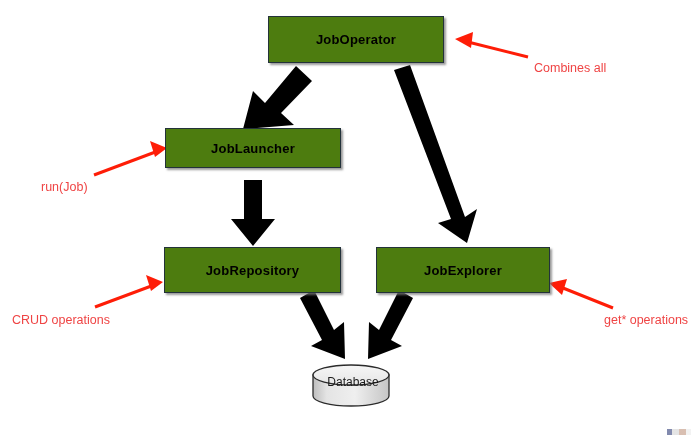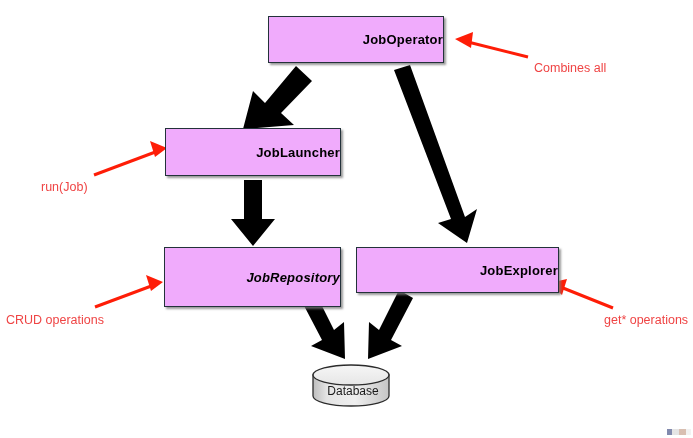--- a/index.html
+++ b/index.html
@@ -19,26 +19,26 @@
   }
   #svg-layer {
     position: absolute;
     left: 0;
     top: 0;
     width: 693px;
     height: 438px;
   }
   .node-box {
     position: absolute;
-    background: #f0abfc;
+    background: #4d7c0f;
     border: 1px solid #23323a;
     box-shadow: 2px 2px 2px rgba(120,120,120,0.75);
     display: flex;
     align-items: center;
-    justify-content: flex-end;
+    justify-content: center;
     box-sizing: border-box;
   }
   .node-label {
     color: #000000;
     font-weight: bold;
     font-size: 13px;
     letter-spacing: 0.2px;
     font-family: "Liberation Sans", sans-serif;
     white-space: nowrap;
   }
@@ -129,37 +129,37 @@
     <g>
       <path d="M313,375 L313,396 A38,10 0 0 0 389,396 L389,375 Z" fill="url(#dbBodyGrad)" stroke="#2b2b2b" stroke-width="1.3"></path>
       <ellipse cx="351" cy="375" rx="38" ry="10" fill="url(#dbTopGrad)" stroke="#2b2b2b" stroke-width="1.3"></ellipse>
     </g>
   </svg>
 
   <div class="node-box" style="left:268px; top:16px; width:176px; height:47px;">
     <span class="node-label">JobOperator</span>
   </div>
 
-  <div class="node-box" style="left:165px; top:128px; width:176px; height:48px;">
+  <div class="node-box" style="left:165px; top:128px; width:176px; height:40px;">
     <span class="node-label">JobLauncher</span>
   </div>
 
-  <div class="node-box" style="left:164px; top:247px; width:177px; height:60px;font-style:italic;">
+  <div class="node-box" style="left:164px; top:247px; width:177px; height:46px;">
     <span class="node-label">JobRepository</span>
   </div>
 
-  <div class="node-box" style="left:356px; top:247px; width:203px; height:46px;">
+  <div class="node-box" style="left:376px; top:247px; width:174px; height:46px;">
     <span class="node-label">JobExplorer</span>
   </div>
 
-  <div class="db-label" style="left:313px; top:384px; width:80px;">Database</div>
+  <div class="db-label" style="left:313px; top:375px; width:80px;">Database</div>
 
   <div class="anno-label" style="left:534px; top:61px;">Combines all</div>
 
   <div class="anno-label" style="left:41px; top:180px;">run(Job)</div>
 
-  <div class="anno-label" style="left:6px; top:313px;">CRUD operations</div>
+  <div class="anno-label" style="left:12px; top:313px;">CRUD operations</div>
 
   <div class="anno-label" style="left:604px; top:313px;">get* operations</div>
 
   <div id="corner-mark"></div>
 
 </div>
 
 </body></html>

